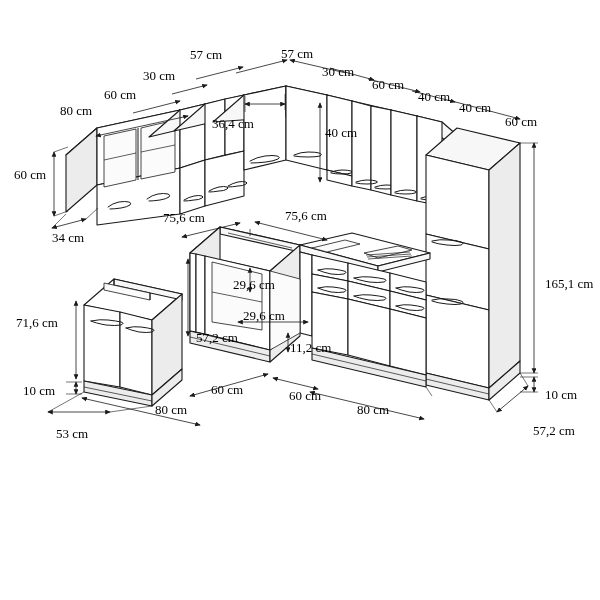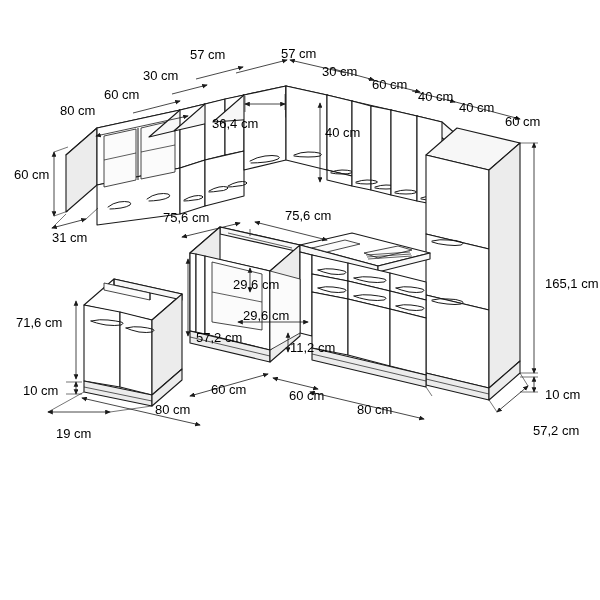--- a/index.html
+++ b/index.html
@@ -6,21 +6,21 @@
   body{
     width:600px;height:600px;
     background:#ffffff;
     font-family:"Liberation Sans", sans-serif;
     overflow:hidden;
   }
   #stage{position:relative;width:600px;height:600px;}
   #drawing{position:absolute;left:0;top:0;width:600px;height:600px;}
   .dim{
     position:absolute;
-    font-family:Liberation Sans, sans-serif;
+    font-family:Liberation Serif, serif;
     color:#000;
     white-space:nowrap;
     line-height:1;
     user-select:none;
   }
 </style>
 </head>
 <body>
 
 <div id="stage">
@@ -290,21 +290,21 @@
 
       <path class="dl" marker-start="url(#arS)" marker-end="url(#ar)" d="M310,392 L424,419"></path>
 
       <path class="ext" d="M426,387 L432,396"></path>
     </g>
   </svg>
 
   <div id="labels">
       <div class="dim" style="left: 60px; top: 104px; font-size: 13px;">80 cm</div>
       <div class="dim" style="left: 14px; top: 168px; font-size: 13px;">60 cm</div>
-      <div class="dim" style="left: 52px; top: 231px; font-size: 13px;">31 cm</div>
+      <div class="dim" style="left: 52px; top: 231px; font-size: 13px;">34 cm</div>
       <div class="dim" style="left: 143px; top: 69px; font-size: 13px;">30 cm</div>
       <div class="dim" style="left: 104px; top: 88px; font-size: 13px;">60 cm</div>
       <div class="dim" style="left: 190px; top: 48px; font-size: 13px;">57 cm</div>
       <div class="dim" style="left: 281px; top: 47px; font-size: 13px;">57 cm</div>
       <div class="dim" style="left: 212px; top: 117px; font-size: 13px;">36,4 cm</div>
       <div class="dim" style="left: 322px; top: 65px; font-size: 13px;">30 cm</div>
       <div class="dim" style="left: 372px; top: 78px; font-size: 13px;">60 cm</div>
       <div class="dim" style="left: 325px; top: 126px; font-size: 13px;">40 cm</div>
       <div class="dim" style="left: 418px; top: 90px; font-size: 13px;">40 cm</div>
       <div class="dim" style="left: 459px; top: 101px; font-size: 13px;">40 cm</div>
@@ -314,18 +314,18 @@
       <div class="dim" style="left: 533px; top: 424px; font-size: 13px;">57,2 cm</div>
       <div class="dim" style="left: 163px; top: 211px; font-size: 13px;">75,6 cm</div>
       <div class="dim" style="left: 285px; top: 209px; font-size: 13px;">75,6 cm</div>
       <div class="dim" style="left: 233px; top: 278px; font-size: 13px;">29,6 cm</div>
       <div class="dim" style="left: 243px; top: 309px; font-size: 13px;">29,6 cm</div>
       <div class="dim" style="left: 196px; top: 331px; font-size: 13px;">57,2 cm</div>
       <div class="dim" style="left: 290px; top: 341px; font-size: 13px;">11,2 cm</div>
       <div class="dim" style="left: 16px; top: 316px; font-size: 13px;">71,6 cm</div>
       <div class="dim" style="left: 23px; top: 384px; font-size: 13px;">10 cm</div>
       <div class="dim" style="left: 155px; top: 403px; font-size: 13px;">80 cm</div>
-      <div class="dim" style="left: 56px; top: 427px; font-size: 13px;">19 cm</div>
+      <div class="dim" style="left: 56px; top: 427px; font-size: 13px;">53 cm</div>
       <div class="dim" style="left: 211px; top: 383px; font-size: 13px;">60 cm</div>
       <div class="dim" style="left: 289px; top: 389px; font-size: 13px;">60 cm</div>
       <div class="dim" style="left: 357px; top: 403px; font-size: 13px;">80 cm</div>
     </div>
 </div>
 
 </body></html>

